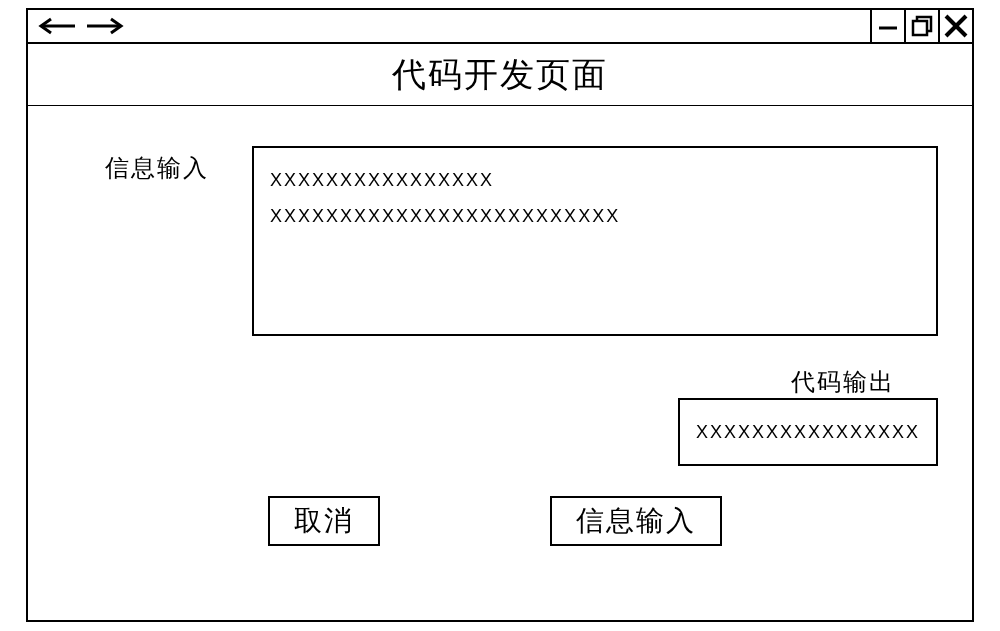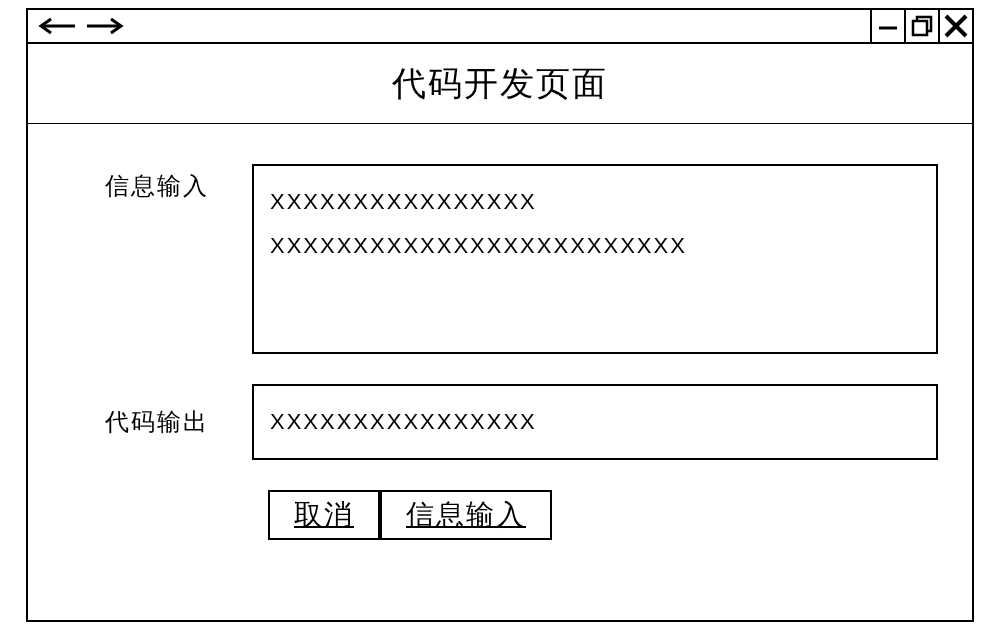--- a/index.html
+++ b/index.html
@@ -35,56 +35,56 @@
     .arrow-btn { display:flex; align-items:center; justify-content:center; width:42px; height:30px; }
     .arrow-btn svg { display:block; }
     .ctrl-group { display:flex; align-items:stretch; }
     .ctrl-btn {
       width: 34px;
       border-left: 2px solid #000;
       display:flex; align-items:center; justify-content:center;
     }
     .ctrl-btn svg { display:block; }
     .page-header {
-      height: 80px;
+      height: 62px;
       border-bottom: 1px solid #000;
       display:flex; align-items:center; justify-content:center;
     }
     .page-title { font-size: 34px; letter-spacing: 2px; }
     .content { padding: 40px 34px 0 34px; }
     .row { display:flex; align-items:flex-start; margin-bottom: 30px; }
     .row-label {
       width: 190px;
       font-size: 24px;
       padding-top: 6px;
       text-align: center;
       letter-spacing: 2px;
     }
     .input-box {
       flex: 1;
       border: 2px solid #000;
       min-height: 58px;
       padding: 14px 16px;
       font-family: "Arial", sans-serif;
-      font-size: 22px;
+      font-size: 18px;
       letter-spacing: 2px;
       line-height: 2.0;
       resize: none;
       outline: none;
       white-space: pre-wrap;
     }
     .input-box.tall { min-height: 190px; }
-    .row-output { align-items: center; }
+    .row-output { align-items: flex-end; flex-direction: column; }
     .row-output .row-label { padding-top: 0; }
     .btn-row {
       display:flex;
       margin-left: 190px;
+      gap: 170px;
       padding-left: 16px;
       margin-top: 12px;
-      text-decoration: underline;
     }
     .btn {
       border: 2px solid #000;
       background: #fff;
       font-family: inherit;
       font-size: 28px;
       padding: 4px 24px;
       letter-spacing: 2px;
       cursor: pointer;
     }

